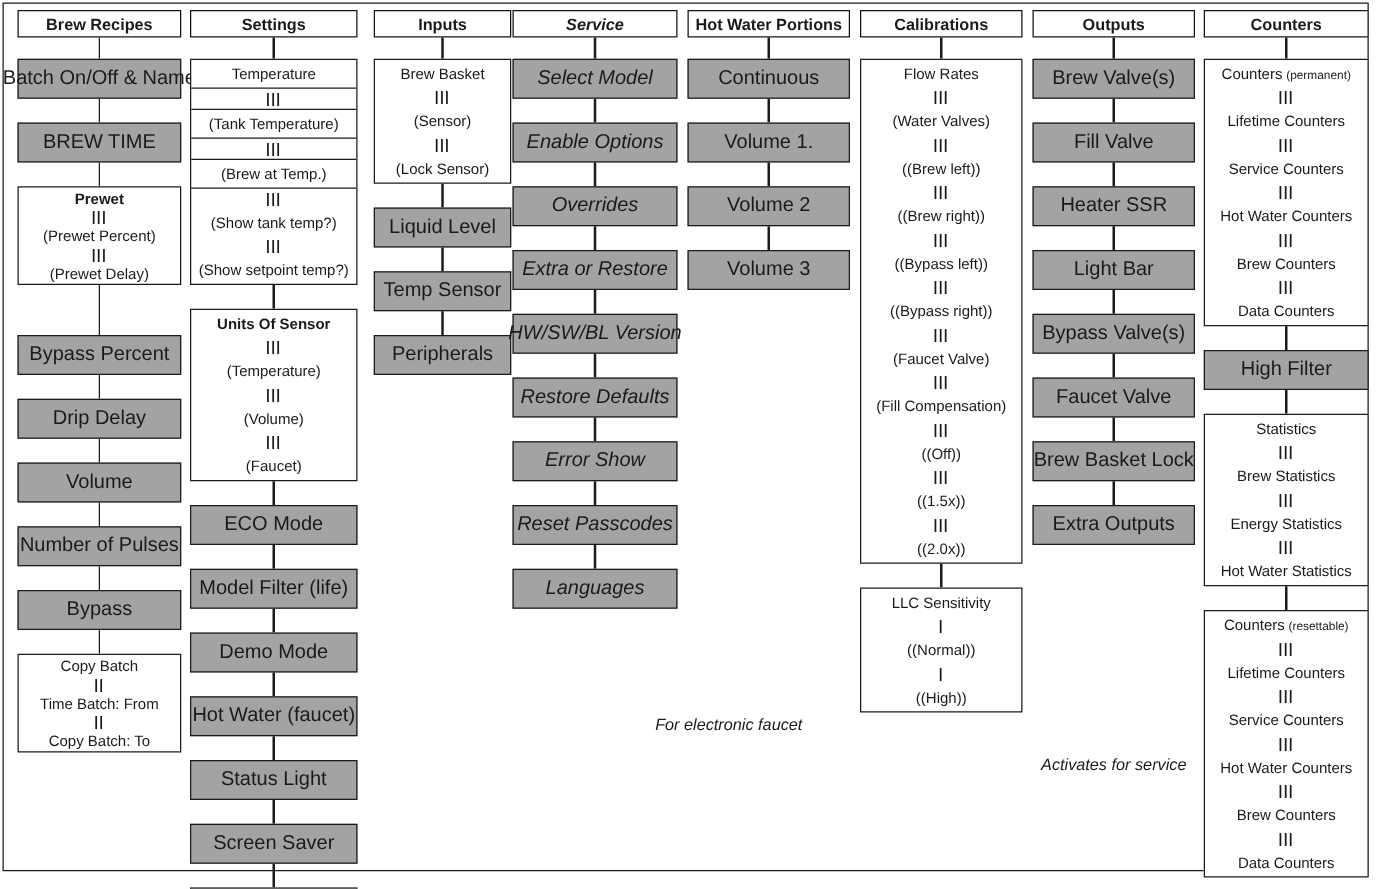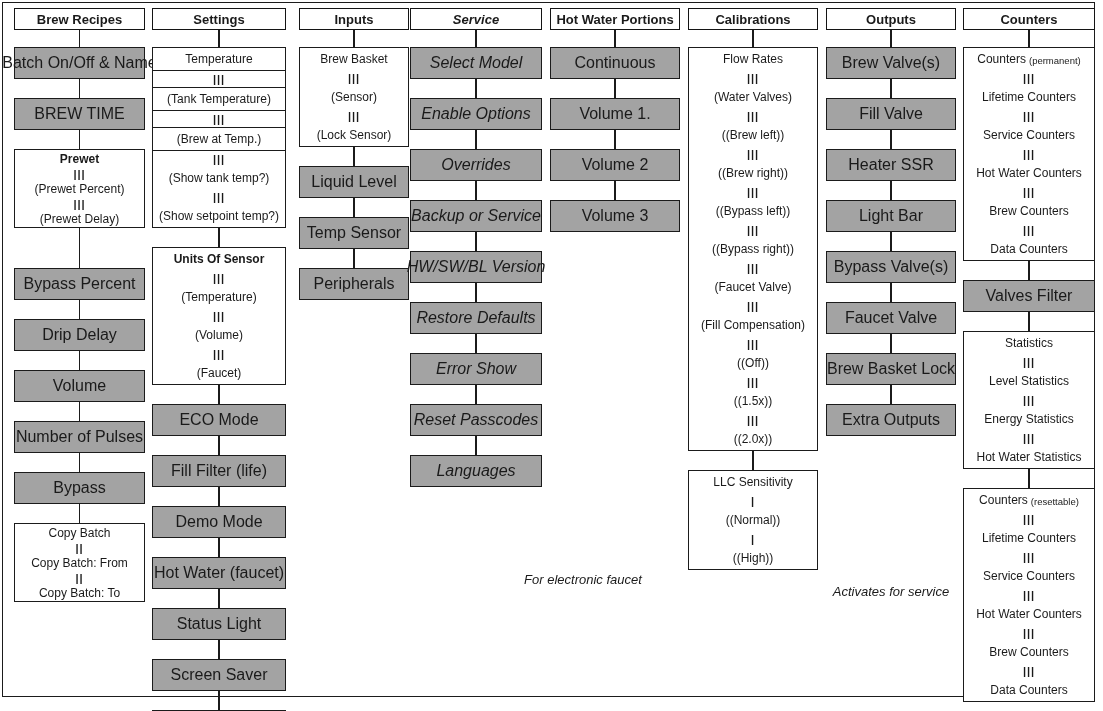--- a/index.html
+++ b/index.html
@@ -83,21 +83,21 @@
       <div class="box">Bypass</div>
       <div class="conn" style="height: 19px;"></div>
       <div class="group compact">
         <div class="g-row g-text">
           <span>Copy Batch</span>
         </div>
         <div class="g-row g-bars">
           <span>||</span>
         </div>
         <div class="g-row g-text">
-          <span>Copy Batch: From</span>
+          <span>Time Batch: From</span>
         </div>
         <div class="g-row g-bars">
           <span>||</span>
         </div>
         <div class="g-row g-text">
           <span>Copy Batch: To</span>
         </div>
       </div>
     </div>
     <div class="col" style="left: 152px; width: 134px;">
@@ -152,21 +152,21 @@
         <div class="g-row g-bars">
           <span>|||</span>
         </div>
         <div class="g-row g-text">
           <span>(Faucet)</span>
         </div>
       </div>
       <div class="conn" style="height: 19px;"></div>
       <div class="box">ECO Mode</div>
       <div class="conn" style="height: 19px;"></div>
-      <div class="box">Fill Filter (life)</div>
+      <div class="box">Model Filter (life)</div>
       <div class="conn" style="height: 19px;"></div>
       <div class="box">Demo Mode</div>
       <div class="conn" style="height: 19px;"></div>
       <div class="box">Hot Water (faucet)</div>
       <div class="conn" style="height: 19px;"></div>
       <div class="box">Status Light</div>
       <div class="conn" style="height: 19px;"></div>
       <div class="box">Screen Saver</div>
       <div class="conn" style="height: 19px;"></div>
       <div class="box">Date and Time</div>
@@ -200,21 +200,21 @@
     </div>
     <div class="col" style="left: 410px; width: 132px; font-style: italic;">
       <div class="hdr">Service</div>
       <div class="conn" style="height: 17px;"></div>
       <div class="box">Select Model</div>
       <div class="conn" style="height: 19px;"></div>
       <div class="box">Enable Options</div>
       <div class="conn" style="height: 19px;"></div>
       <div class="box">Overrides</div>
       <div class="conn" style="height: 19px;"></div>
-      <div class="box">Backup or Service</div>
+      <div class="box">Extra or Restore</div>
       <div class="conn" style="height: 19px;"></div>
       <div class="box">HW/SW/BL Version</div>
       <div class="conn" style="height: 19px;"></div>
       <div class="box">Restore Defaults</div>
       <div class="conn" style="height: 19px;"></div>
       <div class="box">Error Show</div>
       <div class="conn" style="height: 19px;"></div>
       <div class="box">Reset Passcodes</div>
       <div class="conn" style="height: 19px;"></div>
       <div class="box">Languages</div>
@@ -369,31 +369,31 @@
           <span>Brew Counters</span>
         </div>
         <div class="g-row g-bars">
           <span>|||</span>
         </div>
         <div class="g-row g-text">
           <span>Data Counters</span>
         </div>
       </div>
       <div class="conn" style="height: 19px;"></div>
-      <div class="box">Valves Filter</div>
+      <div class="box">High Filter</div>
       <div class="conn" style="height: 19px;"></div>
       <div class="group">
         <div class="g-row g-text">
           <span>Statistics</span>
         </div>
         <div class="g-row g-bars">
           <span>|||</span>
         </div>
         <div class="g-row g-text">
-          <span>Level Statistics</span>
+          <span>Brew Statistics</span>
         </div>
         <div class="g-row g-bars">
           <span>|||</span>
         </div>
         <div class="g-row g-text">
           <span>Energy Statistics</span>
         </div>
         <div class="g-row g-bars">
           <span>|||</span>
         </div>
@@ -435,13 +435,13 @@
           <span>|||</span>
         </div>
         <div class="g-row g-text">
           <span>Data Counters</span>
         </div>
       </div>
     </div>
   </div>
 
 <div class="note" style="left:583px;top:572px">For electronic faucet</div>
-<div class="note" style="left:891px;top:584px">Activates for service</div>
+<div class="note" style="left:891px;top:604px">Activates for service</div>
 
 </body></html>

